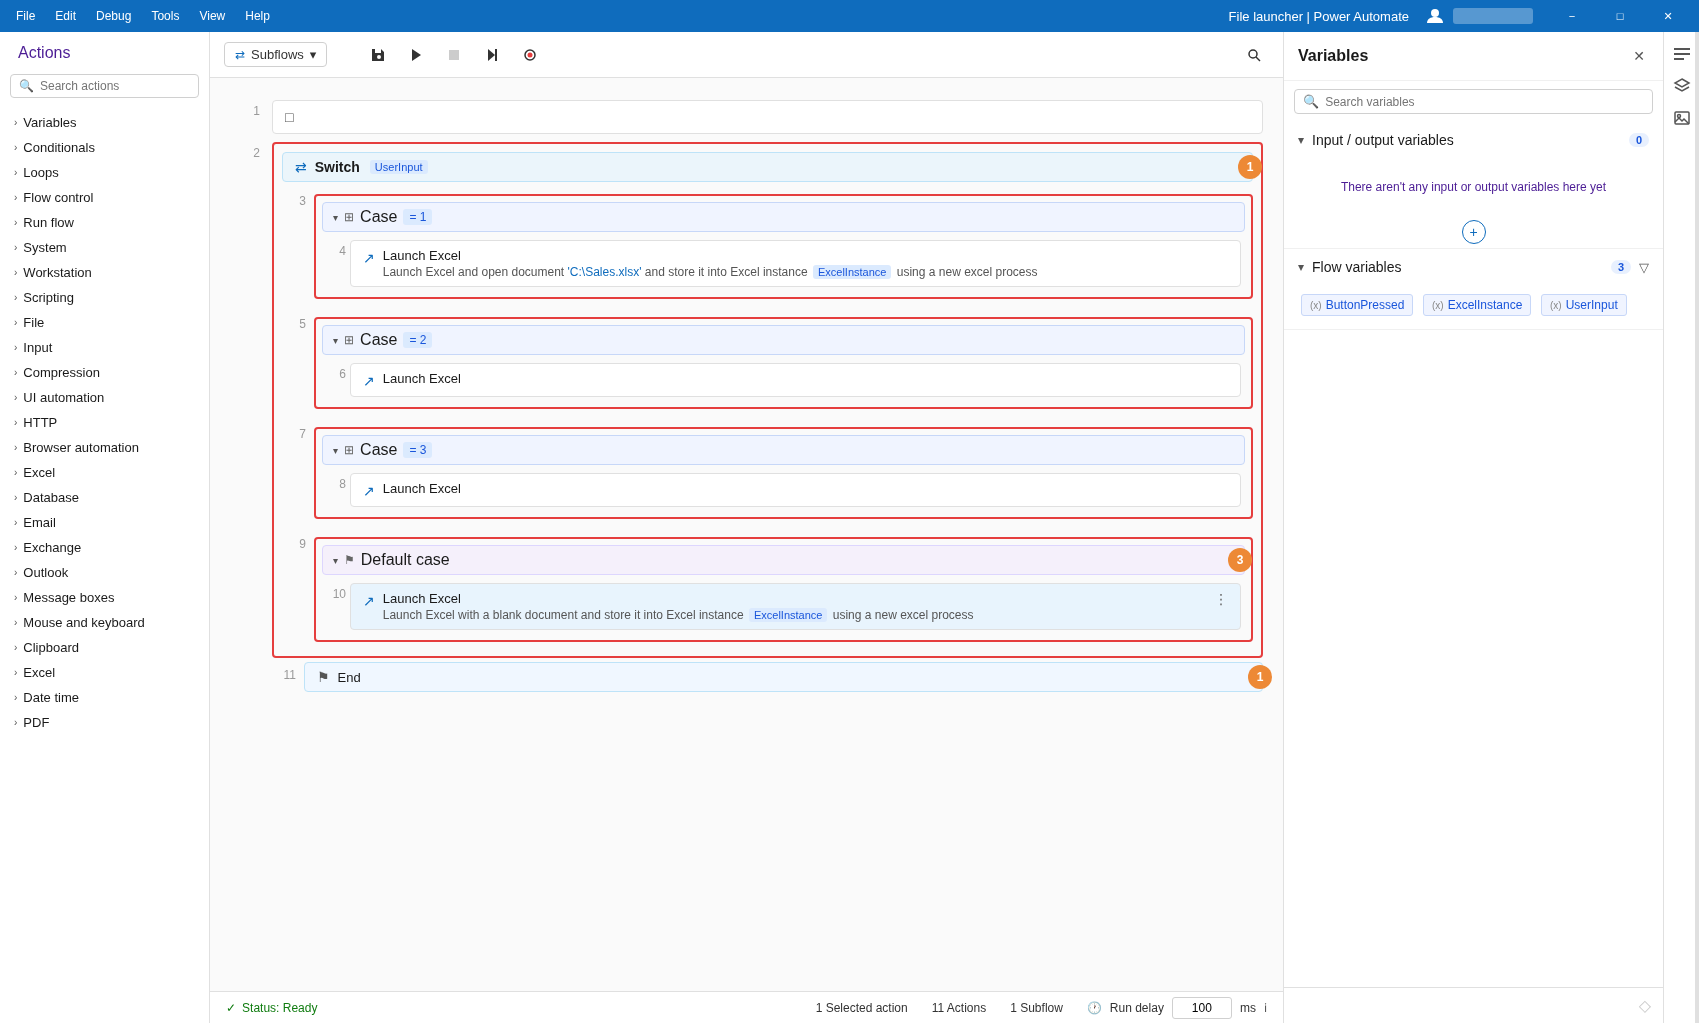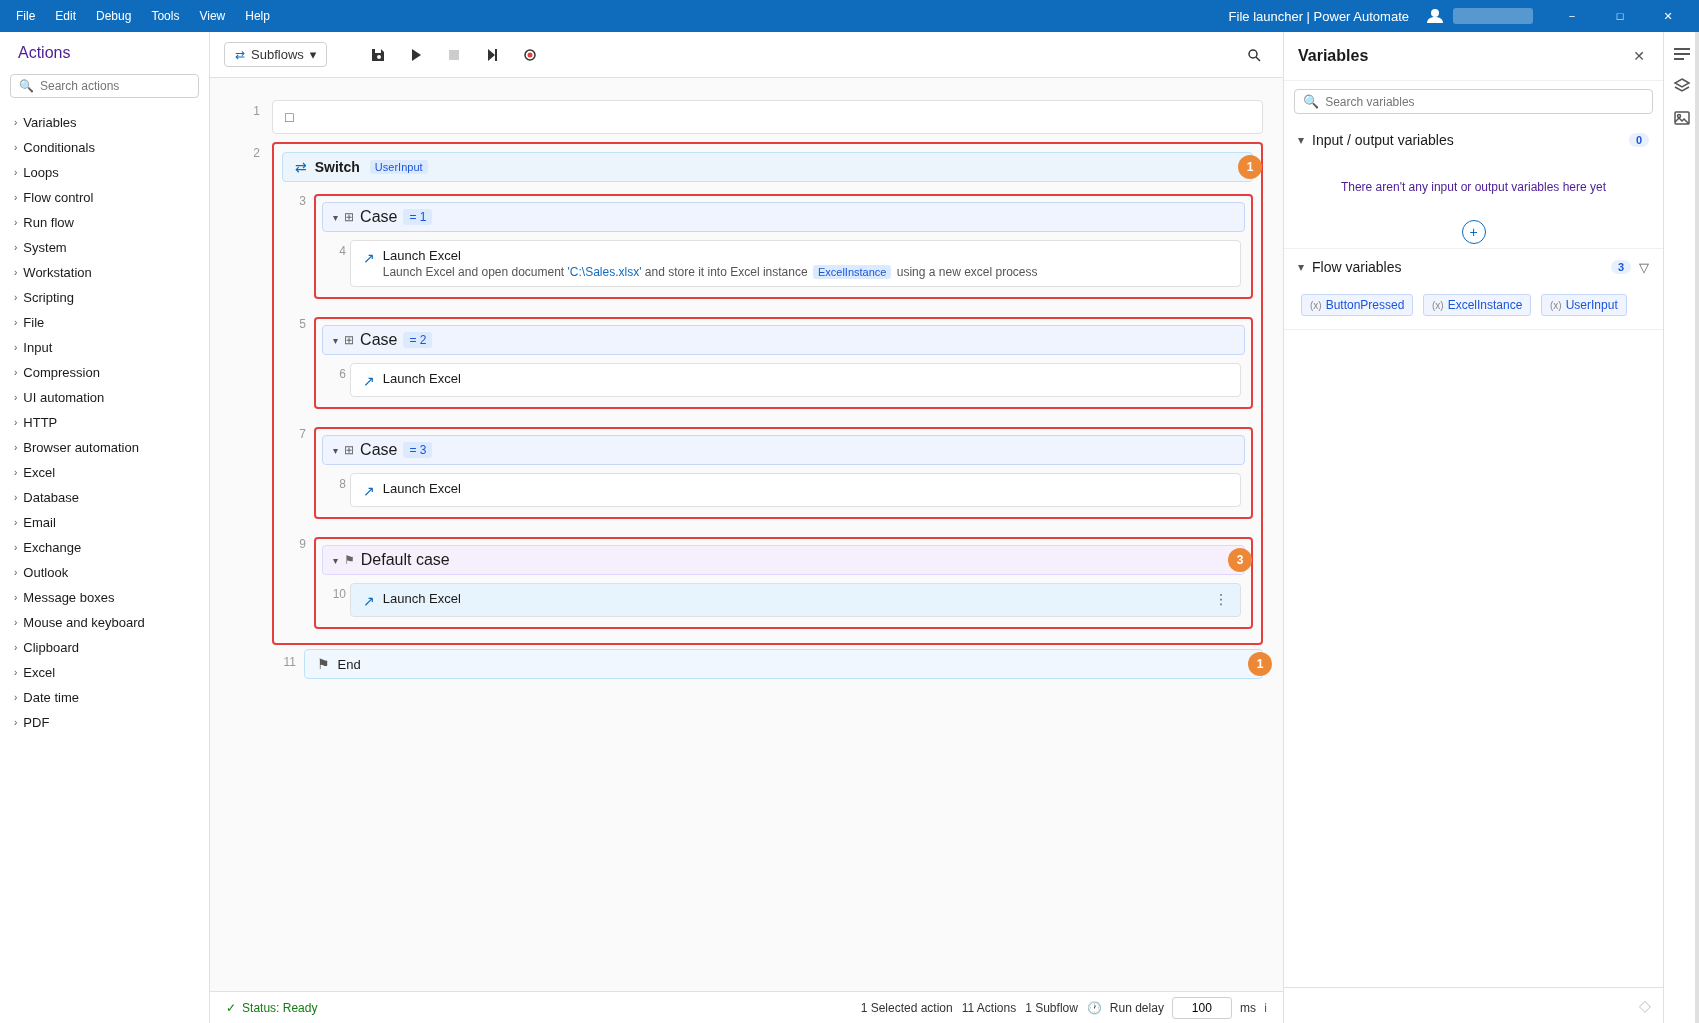--- a/index.html
+++ b/index.html
@@ -150,21 +150,21 @@
     }
     .launch-row.selected-row { background: #e8f4fd; }
     .three-dots { color: #666; font-size: 14px; margin-left: auto; cursor: pointer; }
 
     
     .status-bar {
       background: white; border-top: 1px solid #e0e0e0; height: 32px;
       display: flex; align-items: center; padding: 0 16px; gap: 20px; font-size: 12px; color: #333;
     }
     .status-ready { display: flex; align-items: center; gap: 6px; color: #107c10; }
-    .status-info { display: flex; align-items: center; gap: 9px; margin-left: auto; }
+    .status-info { display: flex; align-items: center; gap: 24px; margin-left: auto; }
     .run-delay { display: flex; align-items: center; gap: 8px; }
     .delay-input {
       border: 1px solid #d0d0d0; border-radius: 3px; width: 60px; height: 22px;
       padding: 0 4px; font-size: 12px; text-align: right;
     }
 
     
     .variables-panel {
       width: 380px; background: white; border-left: 1px solid #e0e0e0;
       display: flex; flex-direction: column; flex-shrink: 0;
@@ -520,20 +520,25 @@
                     <span class="case-title">Default case</span>
                     <div class="orange-badge" style="right:-8px;">3</div>
                   </div>
 
                   <div style="display:flex;align-items:flex-start;margin-top:4px;">
                     <div style="width:24px;text-align:right;font-size:12px;color:#999;padding-top:8px;margin-right:4px;">10</div>
                     <div class="launch-row selected-row" style="flex:1;margin:4px 4px 4px 0;">
                       <span style="color:#0f6cbd;font-size:14px;margin-top:2px;">↗</span>
                       <div style="flex:1;">
                         <div class="step-title">Launch Excel</div>
+                        <div class="step-desc">
+                          <span>Launch Excel with a blank document and store it into Excel instance</span>
+                          <span class="step-badge"> ExcelInstance</span>
+                          <span> using a new excel process</span>
+                        </div>
                       </div>
                       <span class="three-dots">⋮</span>
                     </div>
                   </div>
                 </div>
               </div>
             </div>
 
           </div>
 

